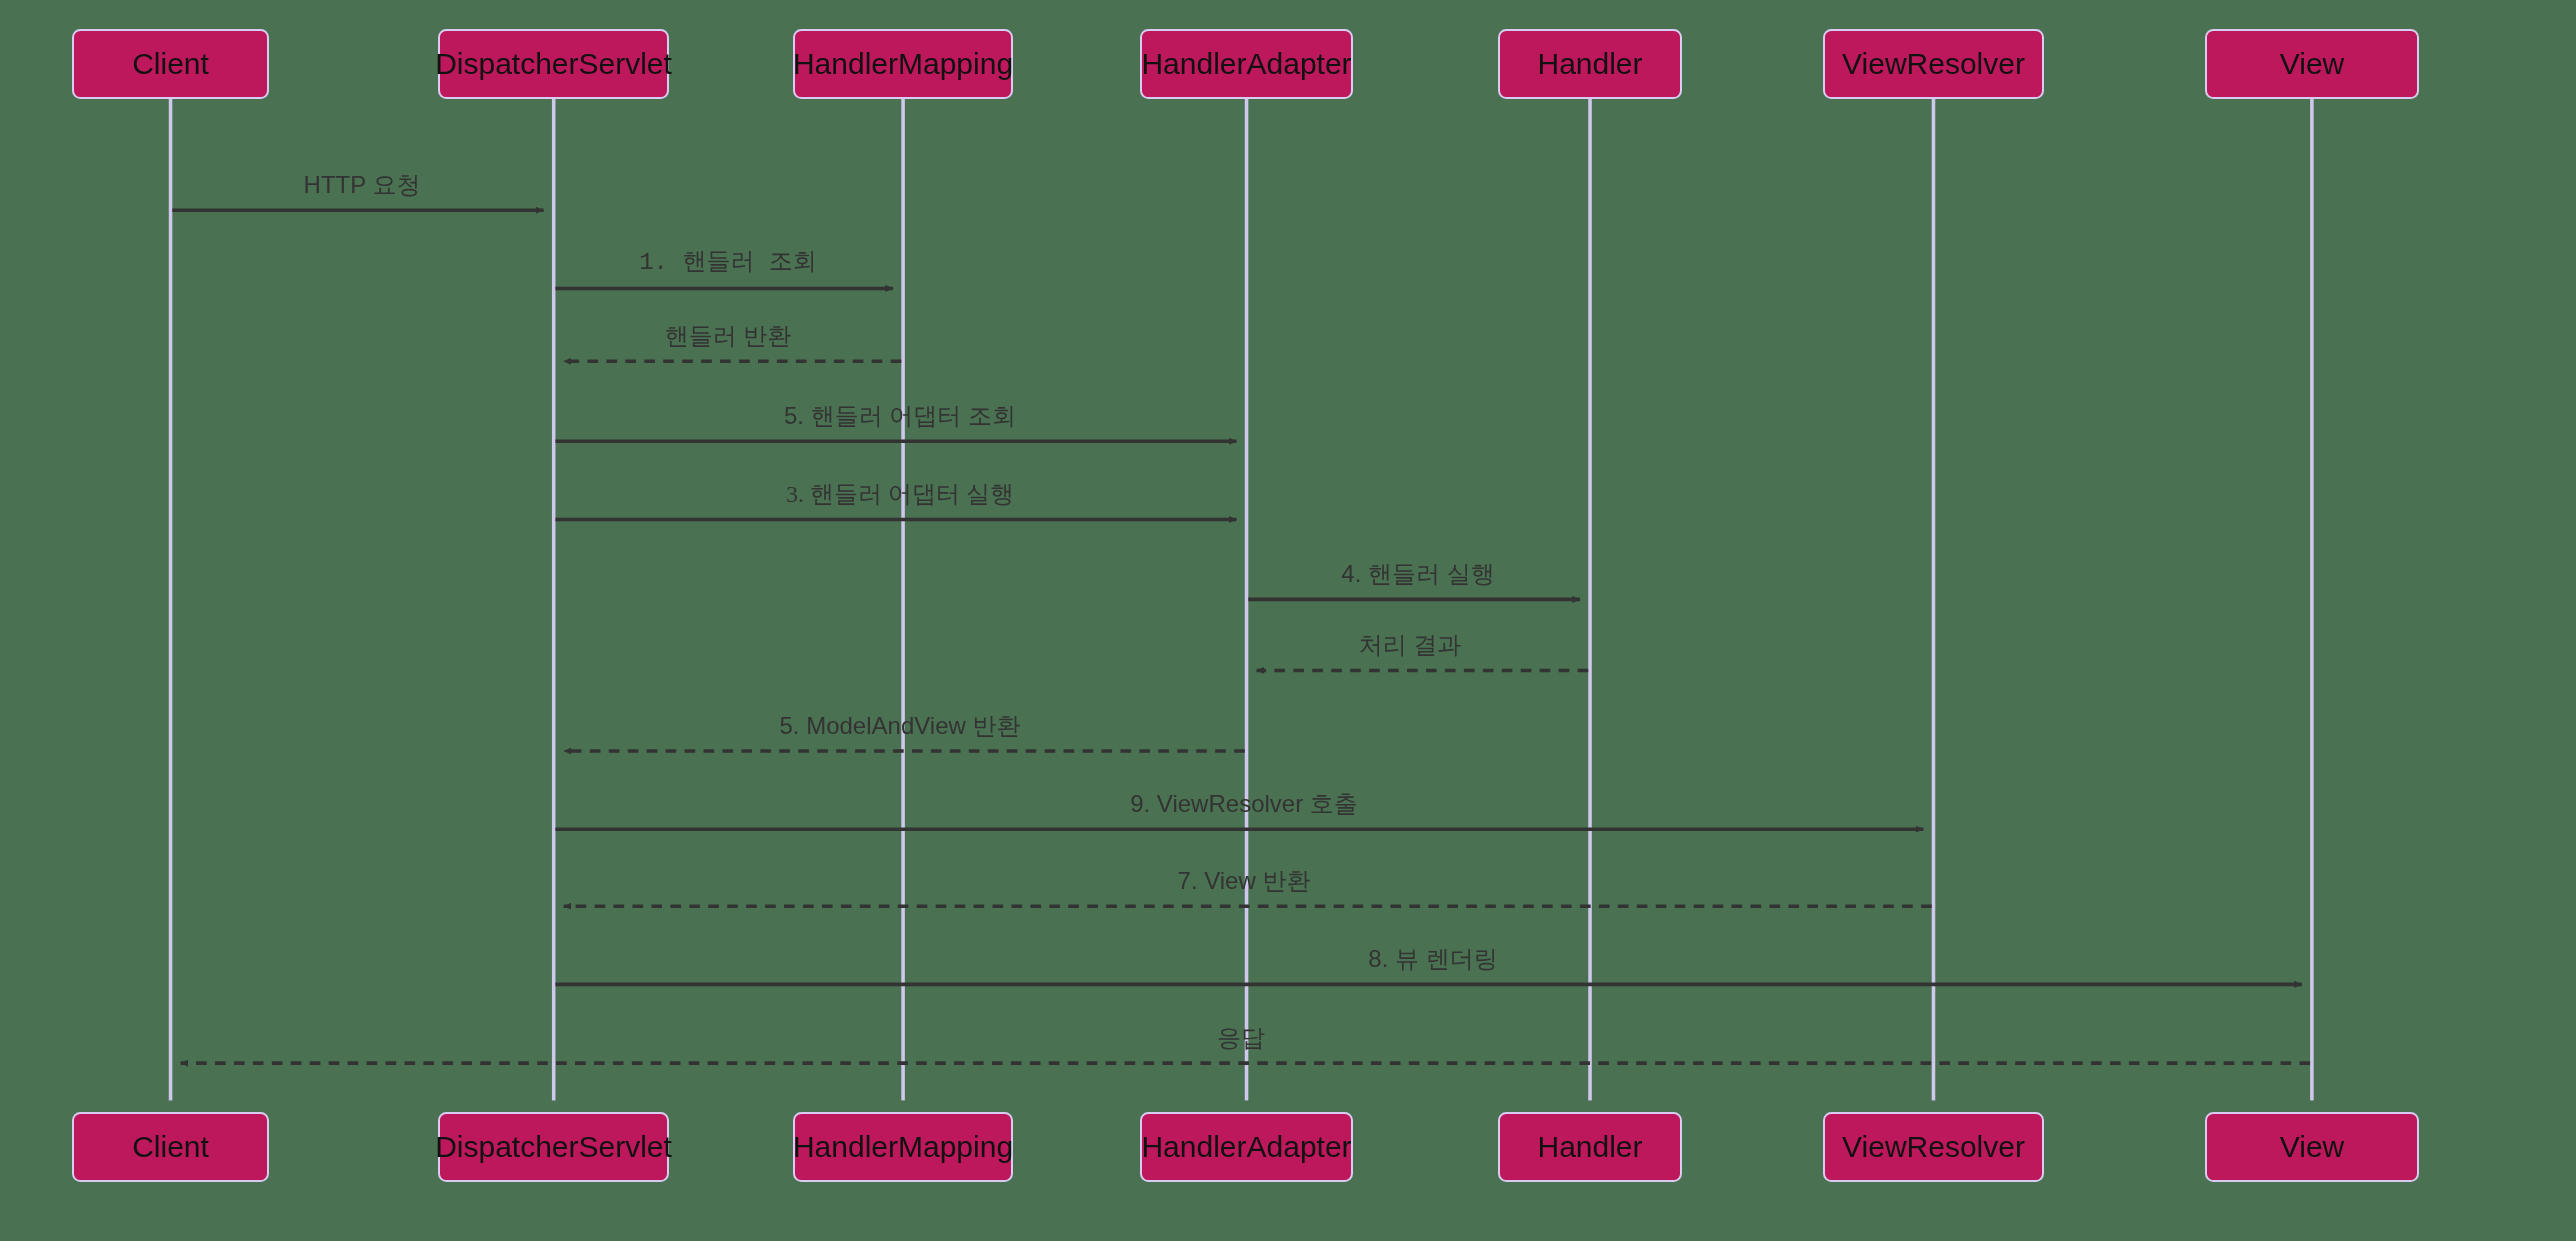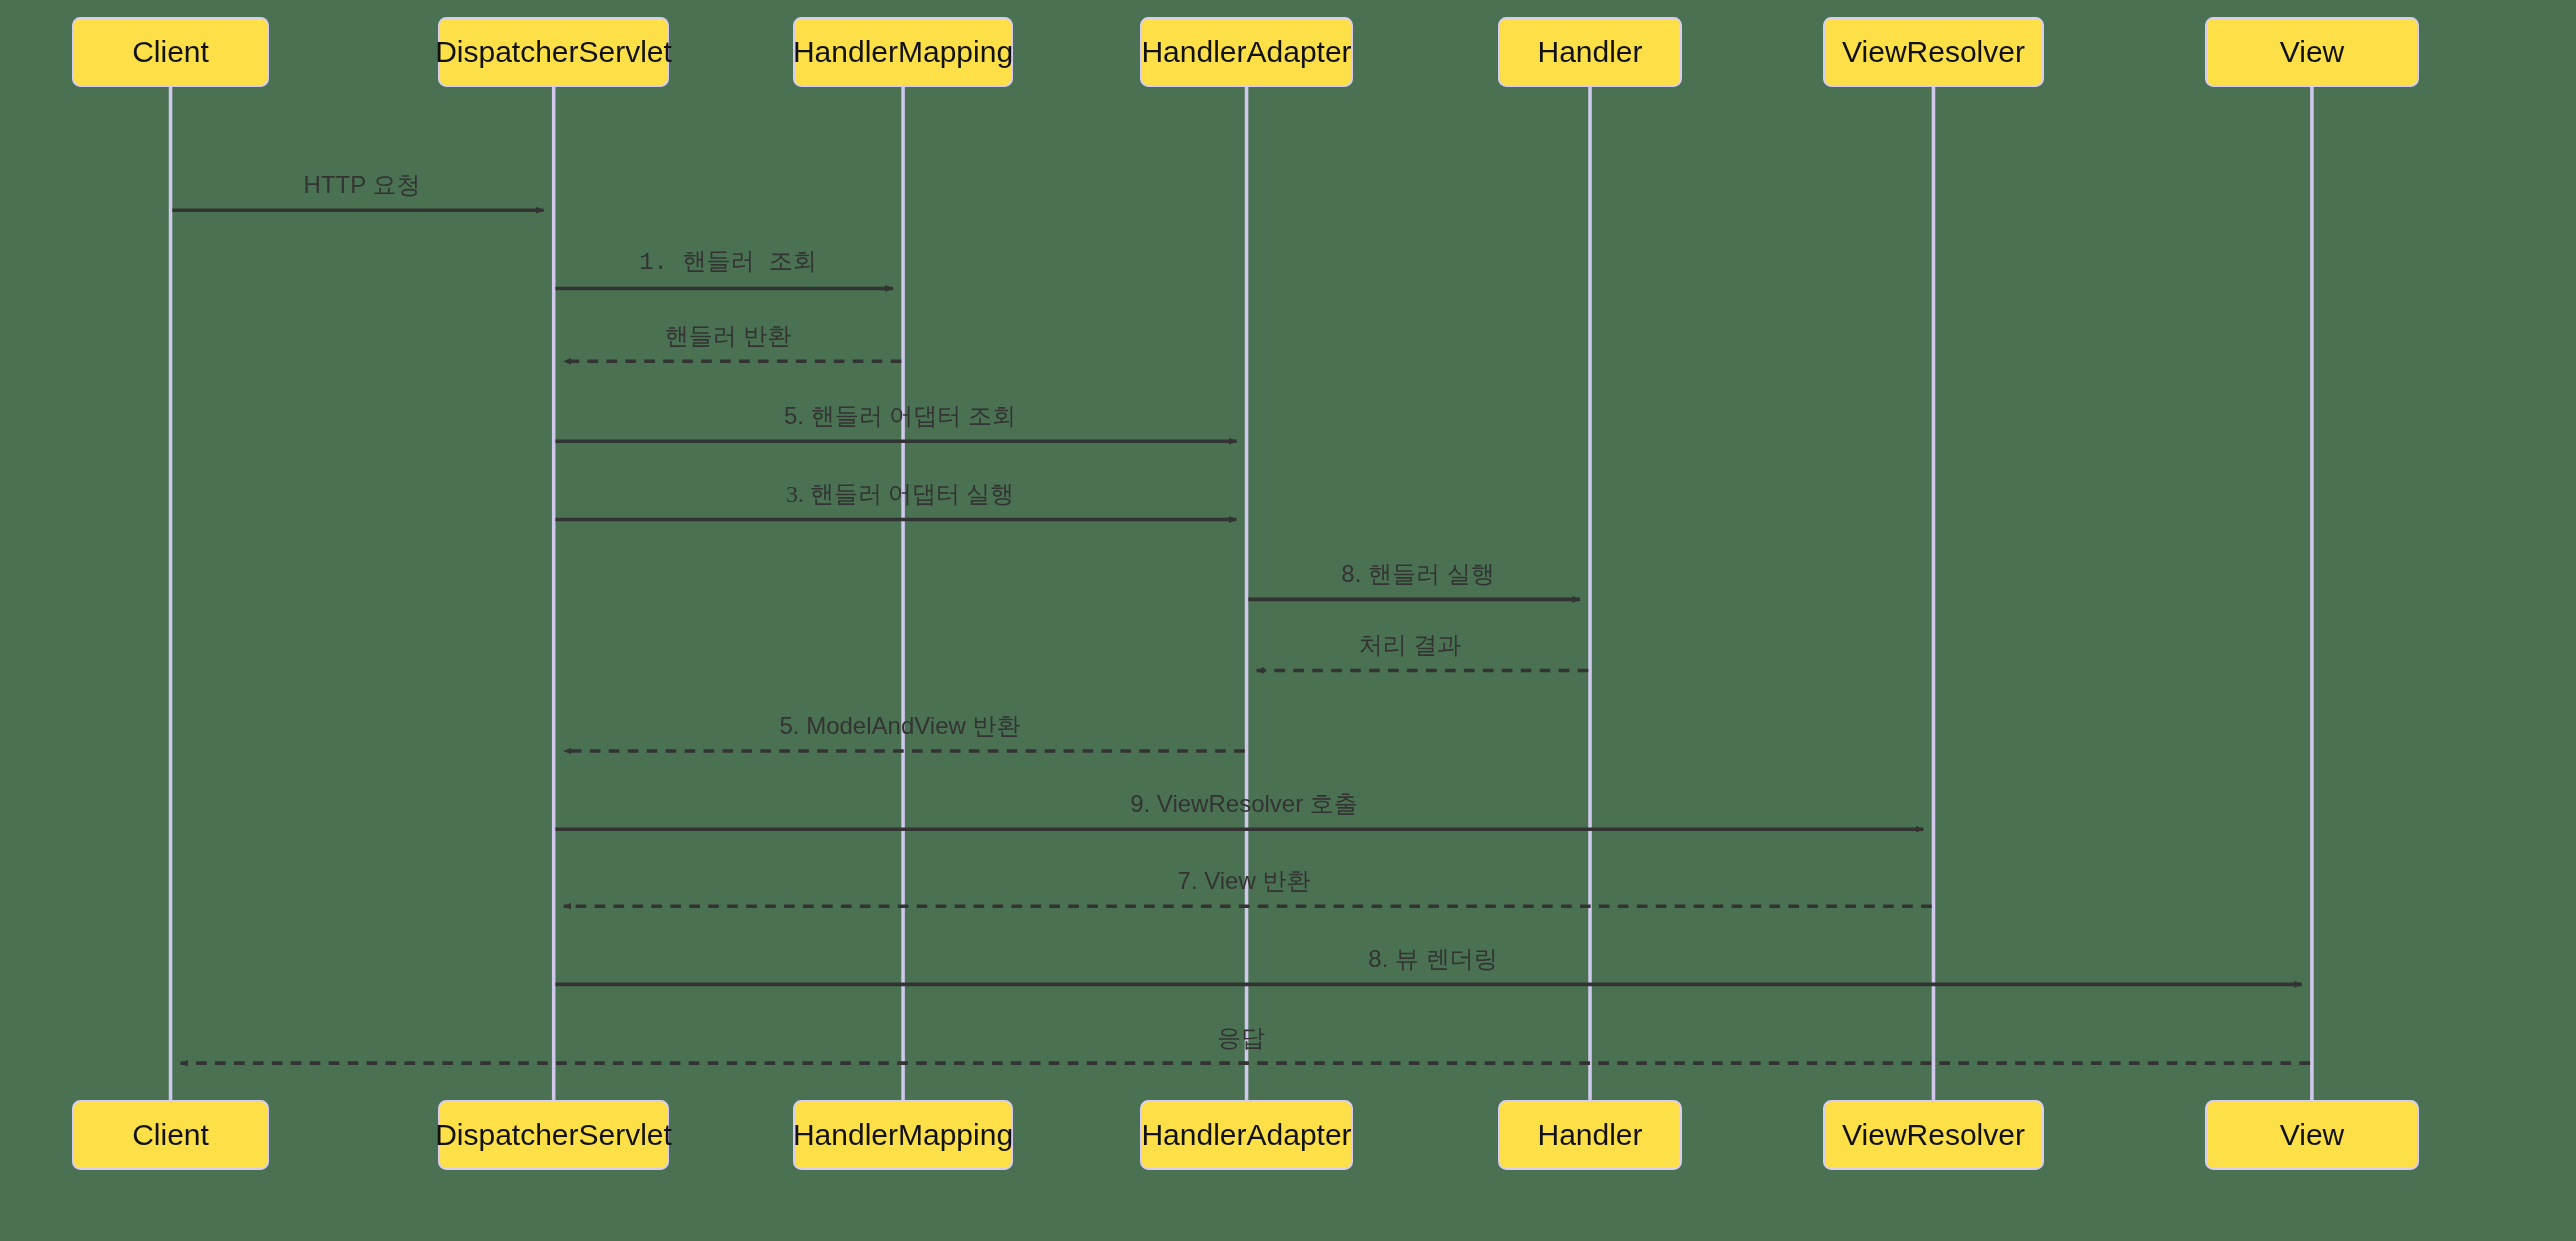--- a/index.html
+++ b/index.html
@@ -18,27 +18,28 @@
   #diagram-svg {
     position: absolute;
     left: 0;
     top: 0;
     width: 2576px;
     height: 1242px;
     display: block;
   }
   .participant-box {
     position: absolute;
-    background: #fde047;
+    background: #be185d;
     border: 2.4px solid #D8CCF0;
     border-radius: 8.3px;
     box-sizing: border-box;
     display: flex;
     align-items: center;
     justify-content: center;
+    margin-top: 12px;
   }
   .participant-label {
     color: #111111;
     font-size: 30px;
     font-weight: 400;
     line-height: 1;
     white-space: nowrap;
     font-family: "Liberation Sans", "DejaVu Sans", sans-serif;
   }
   .msg-label {
@@ -134,21 +135,21 @@
       <div class="participant-box" style="left: 2205px; top: 1100px; width: 214px; height: 70px;">
         <span class="participant-label">View</span>
       </div>
     </div>
   <div id="message-labels">
       <div class="msg-label" style="left: 362px; top: 197px;">HTTP 요청</div>
       <div class="msg-label" style="left: 728px; top: 275px; font-family: Liberation Mono, monospace;">1. 핸들러 조회</div>
       <div class="msg-label" style="left: 728px; top: 348px;">핸들러 반환</div>
       <div class="msg-label" style="left: 900px; top: 428px;">5. 핸들러 어댑터 조회</div>
       <div class="msg-label" style="left: 900px; top: 506px; font-family: Liberation Serif, serif;">3. 핸들러 어댑터 실행</div>
-      <div class="msg-label" style="left: 1418px; top: 586px;">8. 핸들러 실행</div>
+      <div class="msg-label" style="left: 1418px; top: 586px;">4. 핸들러 실행</div>
       <div class="msg-label" style="left: 1410px; top: 657px;">처리 결과</div>
       <div class="msg-label" style="left: 900px; top: 738px;">5. ModelAndView 반환</div>
       <div class="msg-label" style="left: 1244px; top: 816px;">9. ViewResolver 호출</div>
       <div class="msg-label" style="left: 1244px; top: 893px;">7. View 반환</div>
       <div class="msg-label" style="left: 1433px; top: 971px;">8. 뷰 렌더링</div>
       <div class="msg-label" style="left: 1241px; top: 1050px;">응답</div>
     </div>
 </div>
 
 

